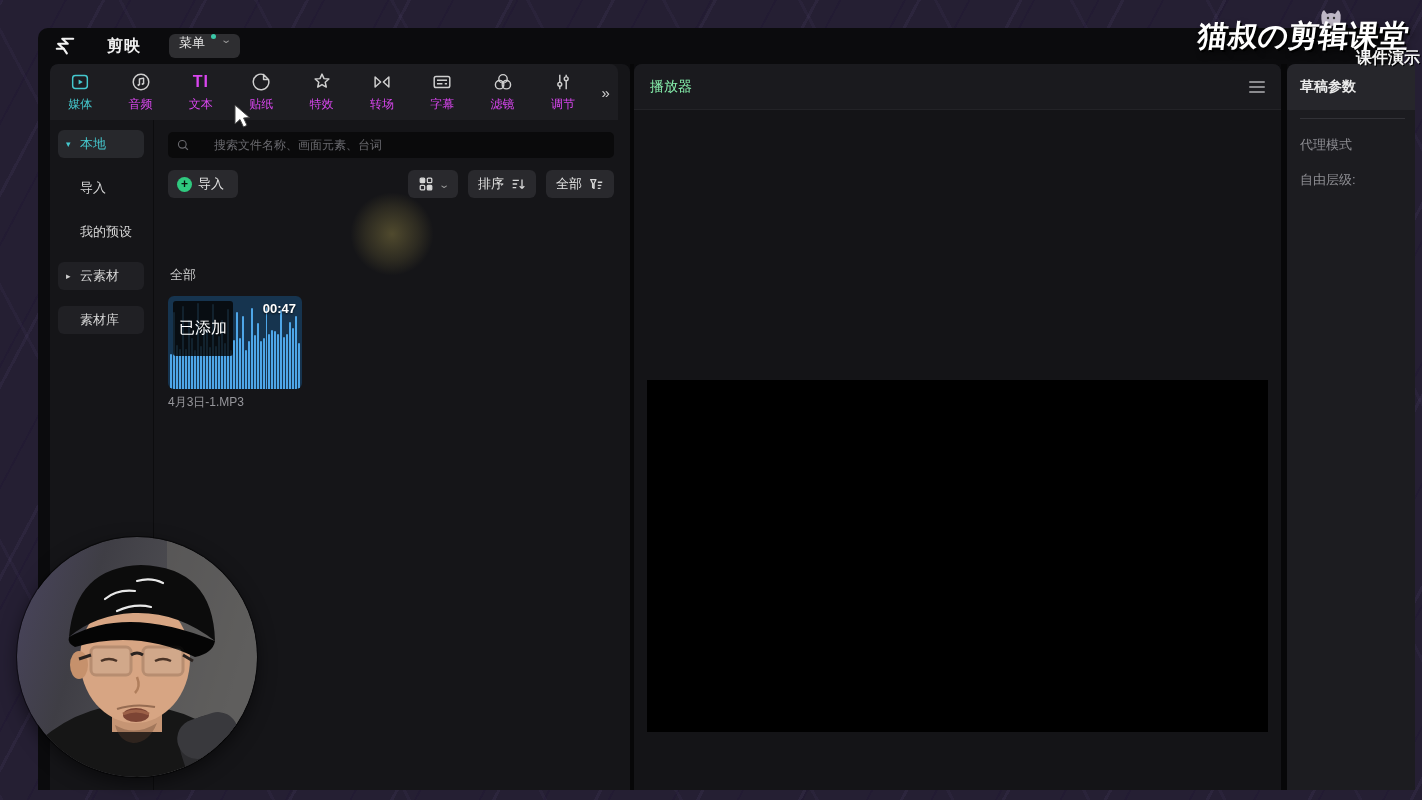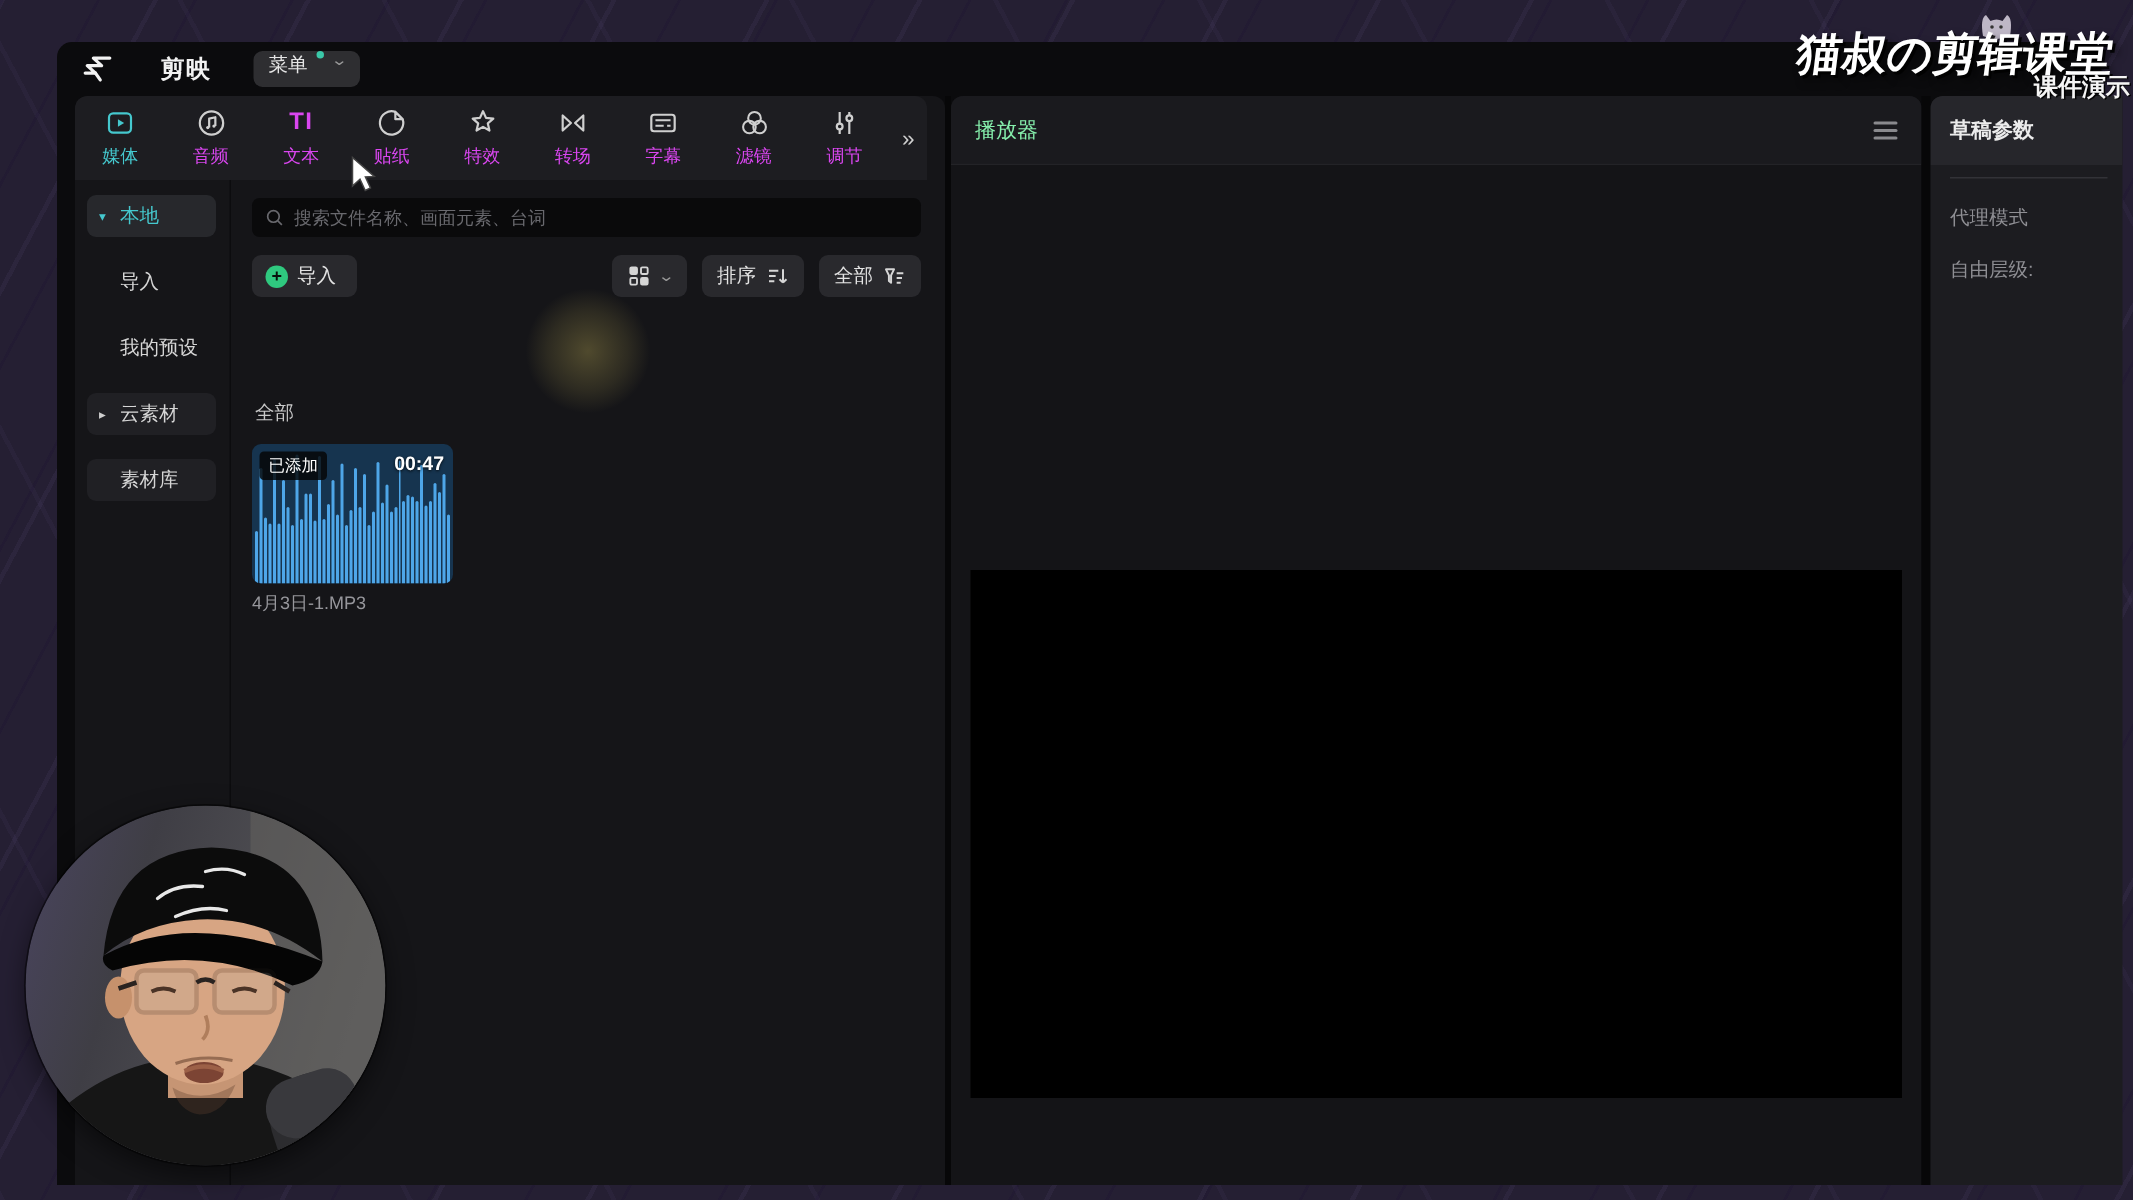--- a/index.html
+++ b/index.html
@@ -47,37 +47,37 @@
   .nav-item .arrow { font-size:9px; width:8px; color:#cfcfcf; }
   .nav-item.active { background:#27282c; color:#45c8ce; }
   .nav-item.active .arrow { color:#45c8ce; }
   .nav-item.boxed { background:#202024; }
   .nav-item.sp { margin-top:16px; }
   .nav-divider { position:absolute; left:103px; top:56px; width:1px; bottom:0; background:#0c0c0e; }
 
   .media-content { position:absolute; left:104px; top:56px; right:0; bottom:0; }
   .search-box {
     position:absolute; left:14px; top:12px; width:446px; height:26px; background:#0a0a0b;
-    border-radius:5px; display:flex; align-items:center; padding:0 8px; gap:6px;
+    border-radius:5px; display:flex; align-items:center; padding:0 8px; gap:24px;
   }
   .search-box input { flex:1; background:transparent; border:none; outline:none; color:#c8c8c8; font-size:12px; font-family:"Liberation Sans", sans-serif; }
   .search-box input::placeholder { color:#69696e; }
 
   .controls-row { position:absolute; left:14px; top:50px; right:16px; height:28px; display:flex; align-items:center; }
   .btn { height:28px; background:#29292d; border-radius:6px; display:flex; align-items:center; gap:6px; padding:0 10px; font-size:13px; color:#e3e3e3; cursor:pointer; }
   .import-btn { padding:0 14px 0 9px; }
   .plus-circle { width:15px; height:15px; border-radius:50%; background:#2fc97f; color:#08110c; font-size:12px; font-weight:bold; display:flex; align-items:center; justify-content:center; line-height:1; }
   .right-btns { margin-left:auto; display:flex; gap:10px; }
 
   .section-label { position:absolute; left:16px; top:146px; font-size:13px; color:#c9c9c9; }
 
   .media-card { position:absolute; left:14px; top:176px; width:134px; height:93px; border-radius:6px; background:#16344f; overflow:hidden; cursor:pointer; }
   .waveform { position:absolute; inset:0; display:flex; align-items:flex-end; gap:1px; padding:0 2px; }
   .waveform i { flex:1; background:#4ea6e8; border-radius:1px 1px 0 0; }
-  .added-badge { position:absolute; left:5px; top:5px; background:rgba(5,5,5,0.82); color:#fff; font-size:11px; padding:2px 6px; border-radius:3px; }
+  .added-badge { position:absolute; left:5px; top:5px; background:rgba(5,5,5,0.82); color:#fff; font-size:16px; padding:17px 6px; border-radius:3px; }
   .duration { position:absolute; right:6px; top:5px; color:#fff; font-size:13px; font-weight:bold; text-shadow:0 1px 2px rgba(0,0,0,0.8); }
   .media-filename { position:absolute; left:14px; top:274px; font-size:12px; color:#96969b; }
 
   
   .v-gap1 { position:absolute; left:592px; top:36px; width:4px; bottom:0; background:#070708; }
   .player-panel { position:absolute; left:596px; top:36px; width:647px; bottom:0; background:#141417; border-radius:8px 8px 0 0; }
   .player-header { position:absolute; left:0; top:0; width:100%; height:46px; background:#1a1a1e; border-radius:8px 8px 0 0; border-bottom:1px solid #232327; display:flex; align-items:center; padding:0 16px; }
   .player-title { font-size:14px; color:#86efac; }
   .hamburger { margin-left:auto; display:flex; flex-direction:column; gap:3px; cursor:pointer; }
   .hamburger span { display:block; width:16px; height:2px; background:#8a8a8e; border-radius:1px; }

